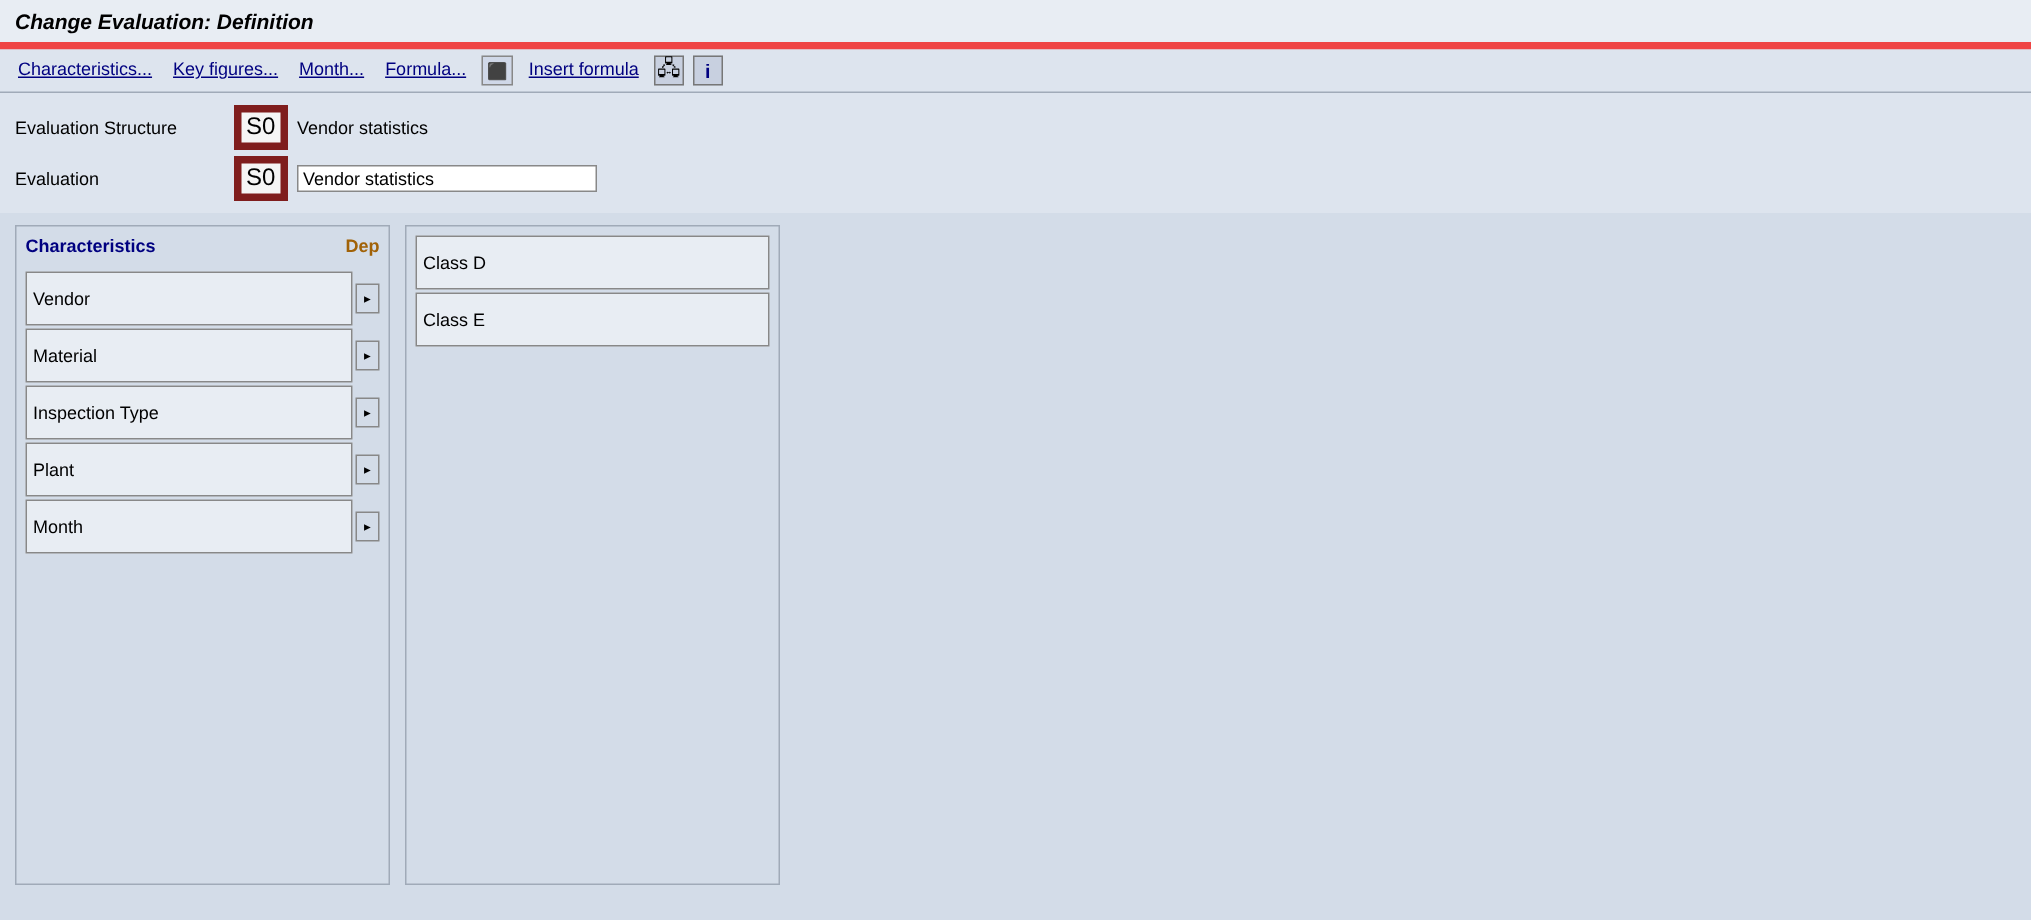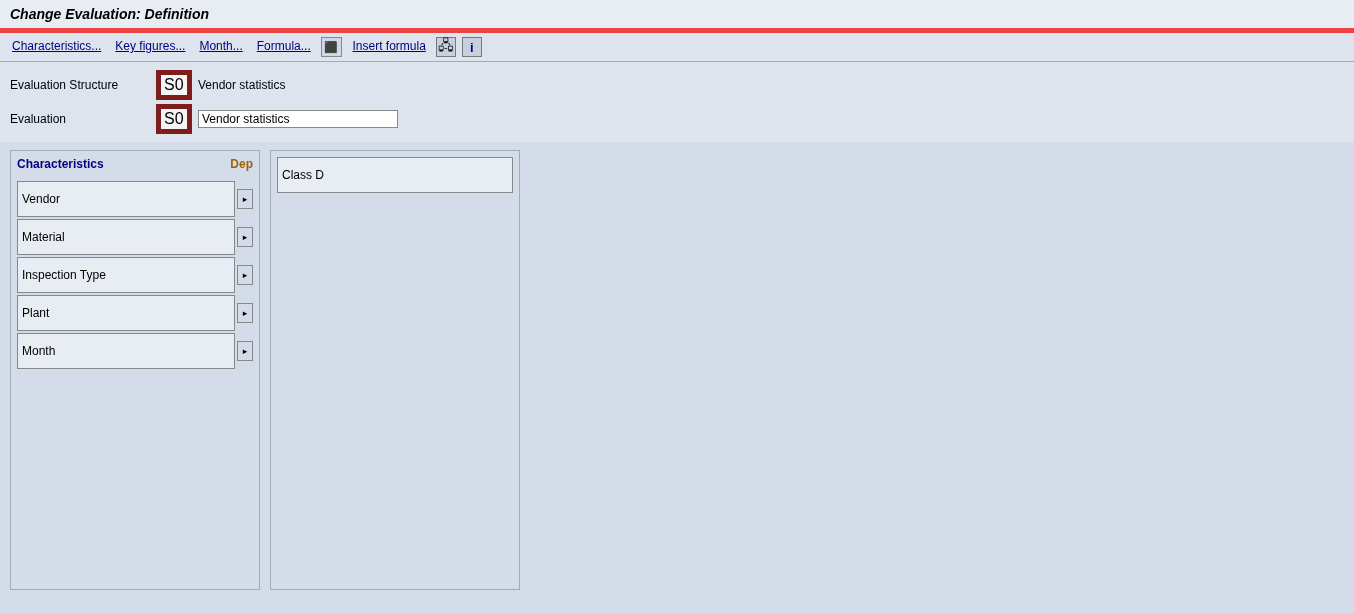--- a/index.html
+++ b/index.html
@@ -221,16 +221,19 @@
       <div class="list-item-btn">▸</div>
     </div>
       </div>
   </div>
 
   <div class="panel right-panel">
     <div id="kf-list">
         <div class="list-item-row">
       <div class="list-item-box">Class D</div>
     </div>
+        <div class="list-item-row">
+      <div class="list-item-box">Class E</div>
+    </div>
       </div>
   </div>
 
 </div>
 
 </body></html>

